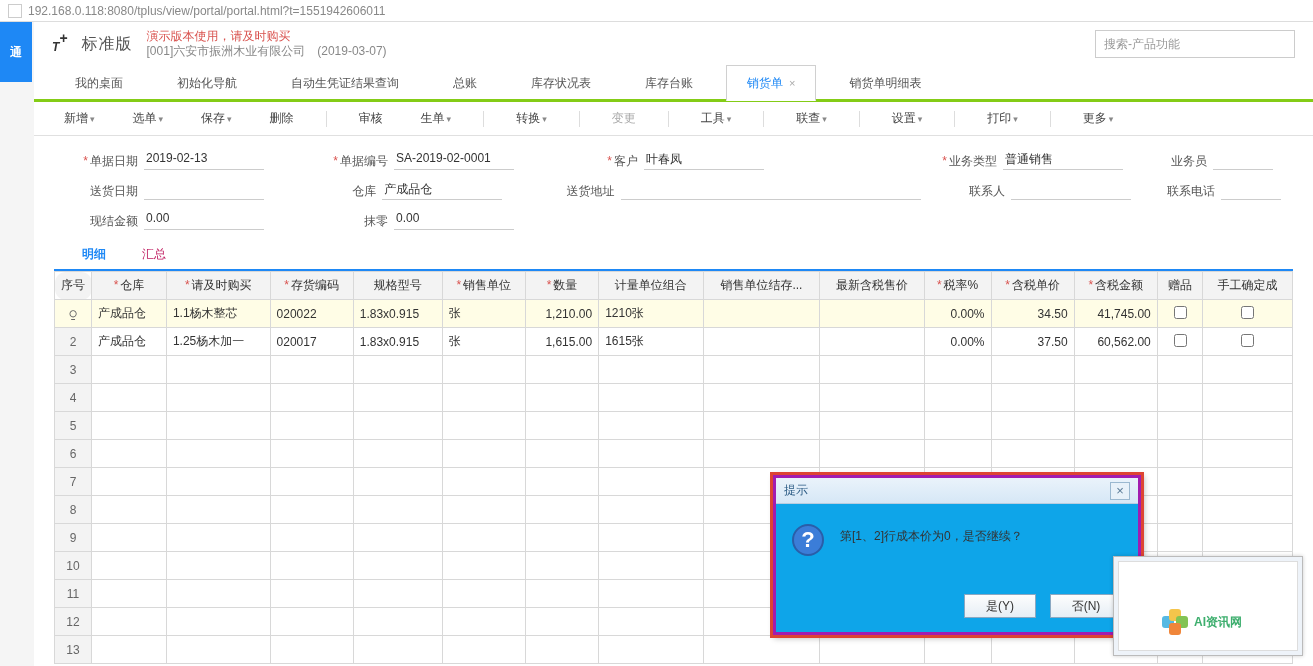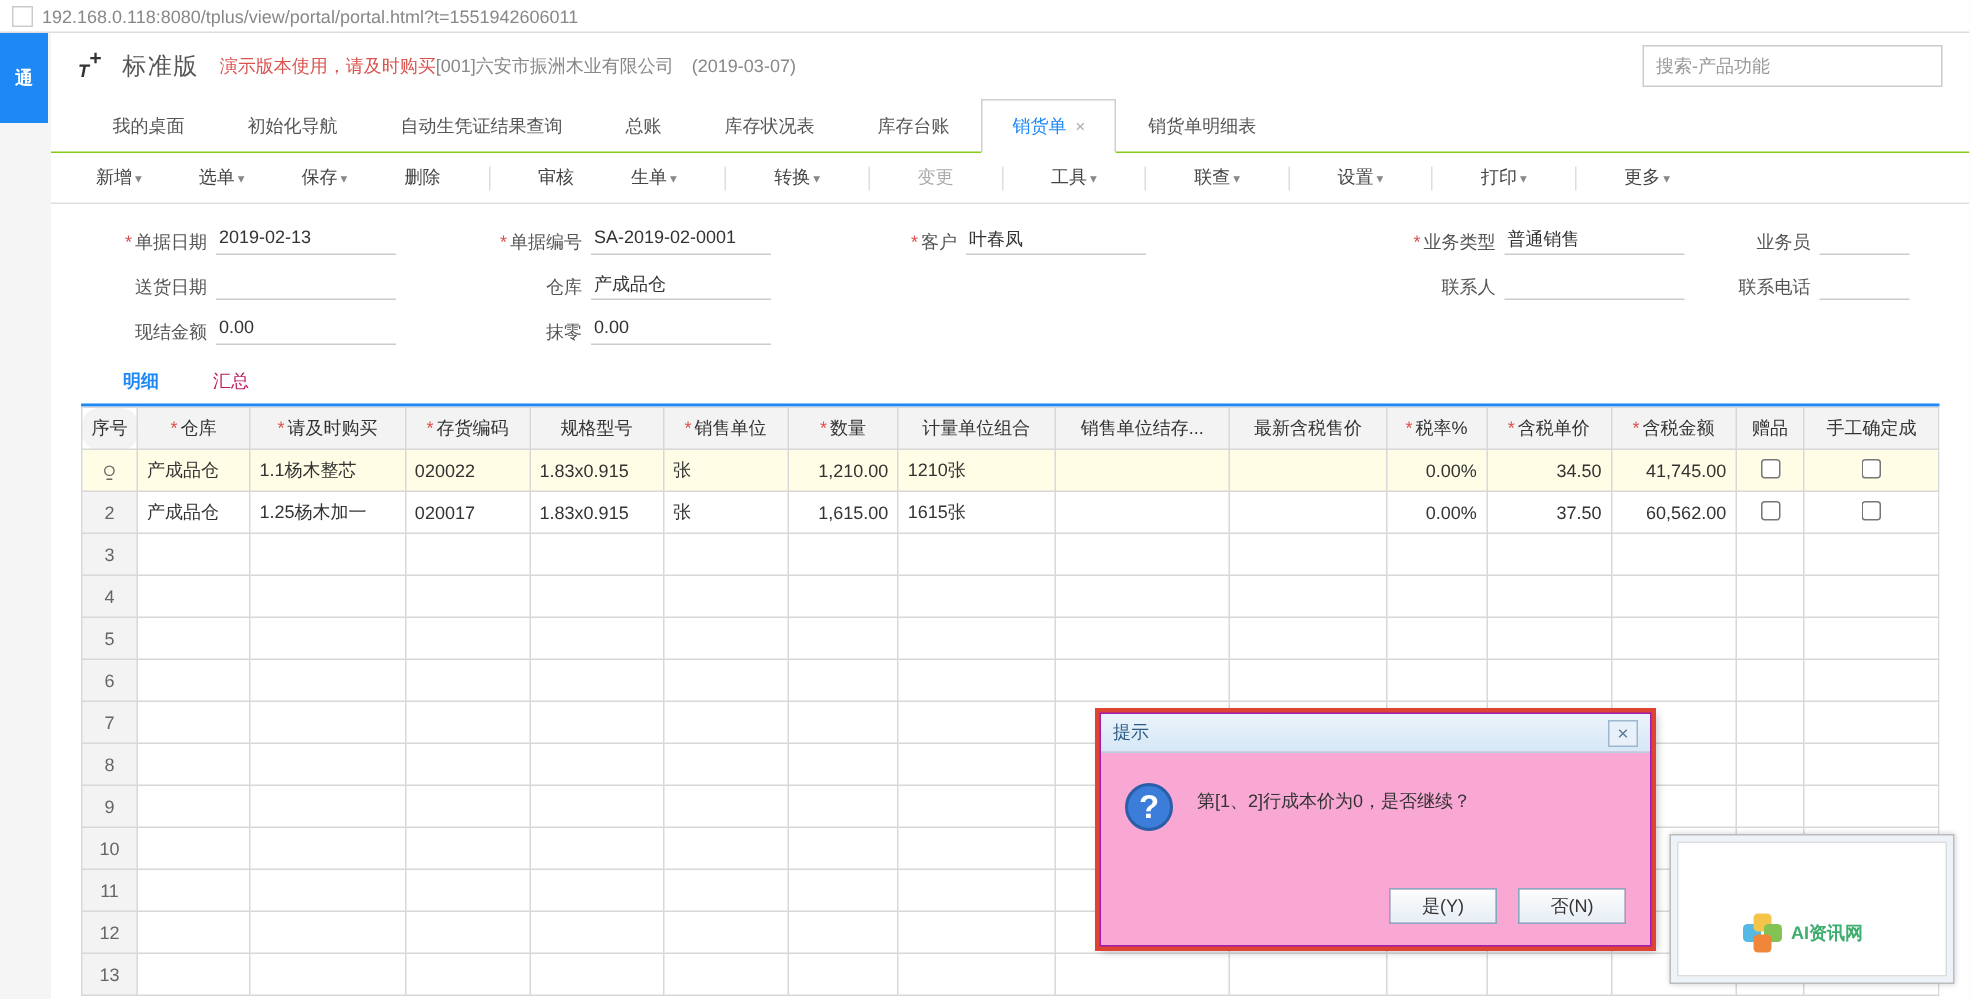--- a/index.html
+++ b/index.html
@@ -5,25 +5,25 @@
 *{box-sizing:border-box;margin:0;padding:0;font-family:"Microsoft YaHei",Arial,sans-serif;font-size:12px}
 body{background:#f5f5f5;width:1313px;height:666px;overflow:hidden;position:relative}
 .url-bar{height:22px;background:#fff;border-bottom:1px solid #ddd;padding:2px 8px;color:#888;font-size:13px;display:flex;align-items:center;gap:6px}
 .url-bar .page-icon{width:14px;height:14px;border:1px solid #ccc}
 .left-strip{position:absolute;left:0;top:22px;width:32px;height:60px;background:#1e88f5;color:#fff;display:flex;flex-direction:column;align-items:center;justify-content:center;font-size:16px;font-weight:bold}
 .main{position:absolute;left:34px;top:22px;right:0;bottom:0;background:#fff}
 .header{height:44px;display:flex;align-items:center;padding:0 18px;gap:14px}
 .logo{font-size:22px;font-weight:bold;font-style:italic;color:#333}
 .logo sup{font-size:14px}
 .edition{font-size:16px;color:#555;letter-spacing:1px}
-.header-info{display:flex;flex-direction:row;font-size:12px;line-height:15px}
+.header-info{display:flex;flex-direction:column;font-size:12px;line-height:15px}
 .demo-note{color:#d9534f}
 .company{color:#888}
 .search-box{margin-left:auto;border:1px solid #ccc;height:28px;width:200px;padding:0 8px;color:#999;display:flex;align-items:center}
-.nav-tabs{height:36px;border-bottom:1px solid #84cc16;display:flex;align-items:flex-end;padding:0 20px;gap:0}
+.nav-tabs{height:36px;border-bottom:3px solid #84cc16;display:flex;align-items:center;padding:0 20px;gap:12px}
 .nav-tab{padding:9px 20px 8px;color:#555;cursor:pointer;border:1px solid transparent;border-bottom:none;position:relative}
 .nav-tab.active{color:#1e88f5;border:1px solid #d0d0d0;border-bottom:1px solid #fff;margin-bottom:-1px;background:#fff}
 .nav-tab .close{color:#aaa;margin-left:6px;font-size:11px}
 .toolbar{height:34px;border-bottom:1px solid #e0e0e0;display:flex;align-items:center;padding:0 20px;gap:18px}
 .tb-item{padding:4px 10px;color:#444;cursor:pointer;display:flex;align-items:center;gap:2px}
 .tb-item.disabled{color:#aaa}
 .tb-sep{width:1px;height:16px;background:#ddd;margin:0 4px}
 .caret{font-size:9px;color:#888}
 .form-area{padding:14px 20px 8px}
 .form-row{display:flex;gap:0;margin-bottom:10px}
@@ -40,21 +40,21 @@
 .detail-tab.active{color:#1e88f5;font-weight:bold}
 .grid{width:100%;border-collapse:collapse}
 .grid th,.grid td{border:1px solid #d8d8d8;height:28px;padding:0 6px;font-size:12px;color:#333;background:#fff}
 .grid th{background:#f3f3f3;font-weight:normal;text-align:center;white-space:nowrap}
 .grid .num-col{width:36px;text-align:center;background:#f3f3f3;color:#666}
 .grid .r{text-align:right}
 .grid tr.hl td{background:#fffde6}
 .grid td.chk{text-align:center}
 .grid input[type=checkbox]{margin:0}
 .row-icon{display:inline-block;width:14px;text-align:center;font-weight:bold}
-.dialog{position:absolute;left:732px;top:474px;width:370px;background:#f9a8d4;border:2px solid #a21caf;box-shadow:2px 2px 6px rgba(0,0,0,.3);outline:3px solid #d43;outline-offset:-1px}
+.dialog{position:absolute;left:772px;top:474px;width:370px;background:#0ea5e9;border:4px solid #a21caf;box-shadow:2px 2px 6px rgba(0,0,0,.3);outline:3px solid #d43;outline-offset:-1px}
 .dialog-title{height:26px;background:linear-gradient(#eaf3fb,#d6e7f6);border-bottom:1px solid #b8cde0;padding:0 8px;display:flex;align-items:center;color:#2b5b84}
 .dialog-close{margin-left:auto;width:20px;height:18px;border:1px solid #9bb8d0;background:#e8f1f9;text-align:center;line-height:15px;color:#5a7a96;cursor:pointer;font-size:13px}
 .dialog-body{padding:20px 16px 14px;display:flex;gap:16px;align-items:flex-start;min-height:80px}
 .q-icon{width:32px;height:32px;border-radius:50%;background:#3b7dd8;color:#fff;font-size:22px;font-weight:bold;display:flex;align-items:center;justify-content:center;flex-shrink:0;border:2px solid #2a5ea8}
 .dialog-msg{color:#333;padding-top:4px}
 .dialog-btns{padding:10px 16px 14px;display:flex;justify-content:flex-end;gap:14px}
 .dlg-btn{min-width:72px;height:24px;border:1px solid #8aa8c2;background:linear-gradient(#fdfdfd,#e6eef5);cursor:pointer;color:#333}
 .thumb{position:absolute;right:10px;bottom:10px;width:190px;height:100px;border:1px solid #bbb;background:#eef3f9;box-shadow:0 0 4px rgba(0,0,0,.2)}
 .thumb-inner{position:absolute;inset:4px;background:#fff;border:1px solid #ddd}
 .watermark{position:absolute;right:60px;bottom:20px;display:flex;align-items:center;gap:6px;color:#3a6;font-size:18px;font-weight:bold;opacity:.95}
@@ -146,20 +146,24 @@
         </div>
     </div>
     <div class="form-row">
       <div class="form-field">
           <span class="form-label"><span>送货日期</span></span>
           <span class="form-val"></span>
         </div>
       <div class="form-field">
           <span class="form-label"><span>仓库</span></span>
           <span class="form-val">产成品仓</span>
+        </div>
+      <div class="form-field wide">
+          <span class="form-label"><span>送货地址</span></span>
+          <span class="form-val"></span>
         </div>
       <div class="form-field right">
           <span class="form-label"><span>联系人</span></span>
           <span class="form-val"></span>
         </div>
       <div class="form-field right2">
           <span class="form-label"><span>联系电话</span></span>
           <span class="form-val" style="min-width:60px"></span>
         </div>
     </div>

